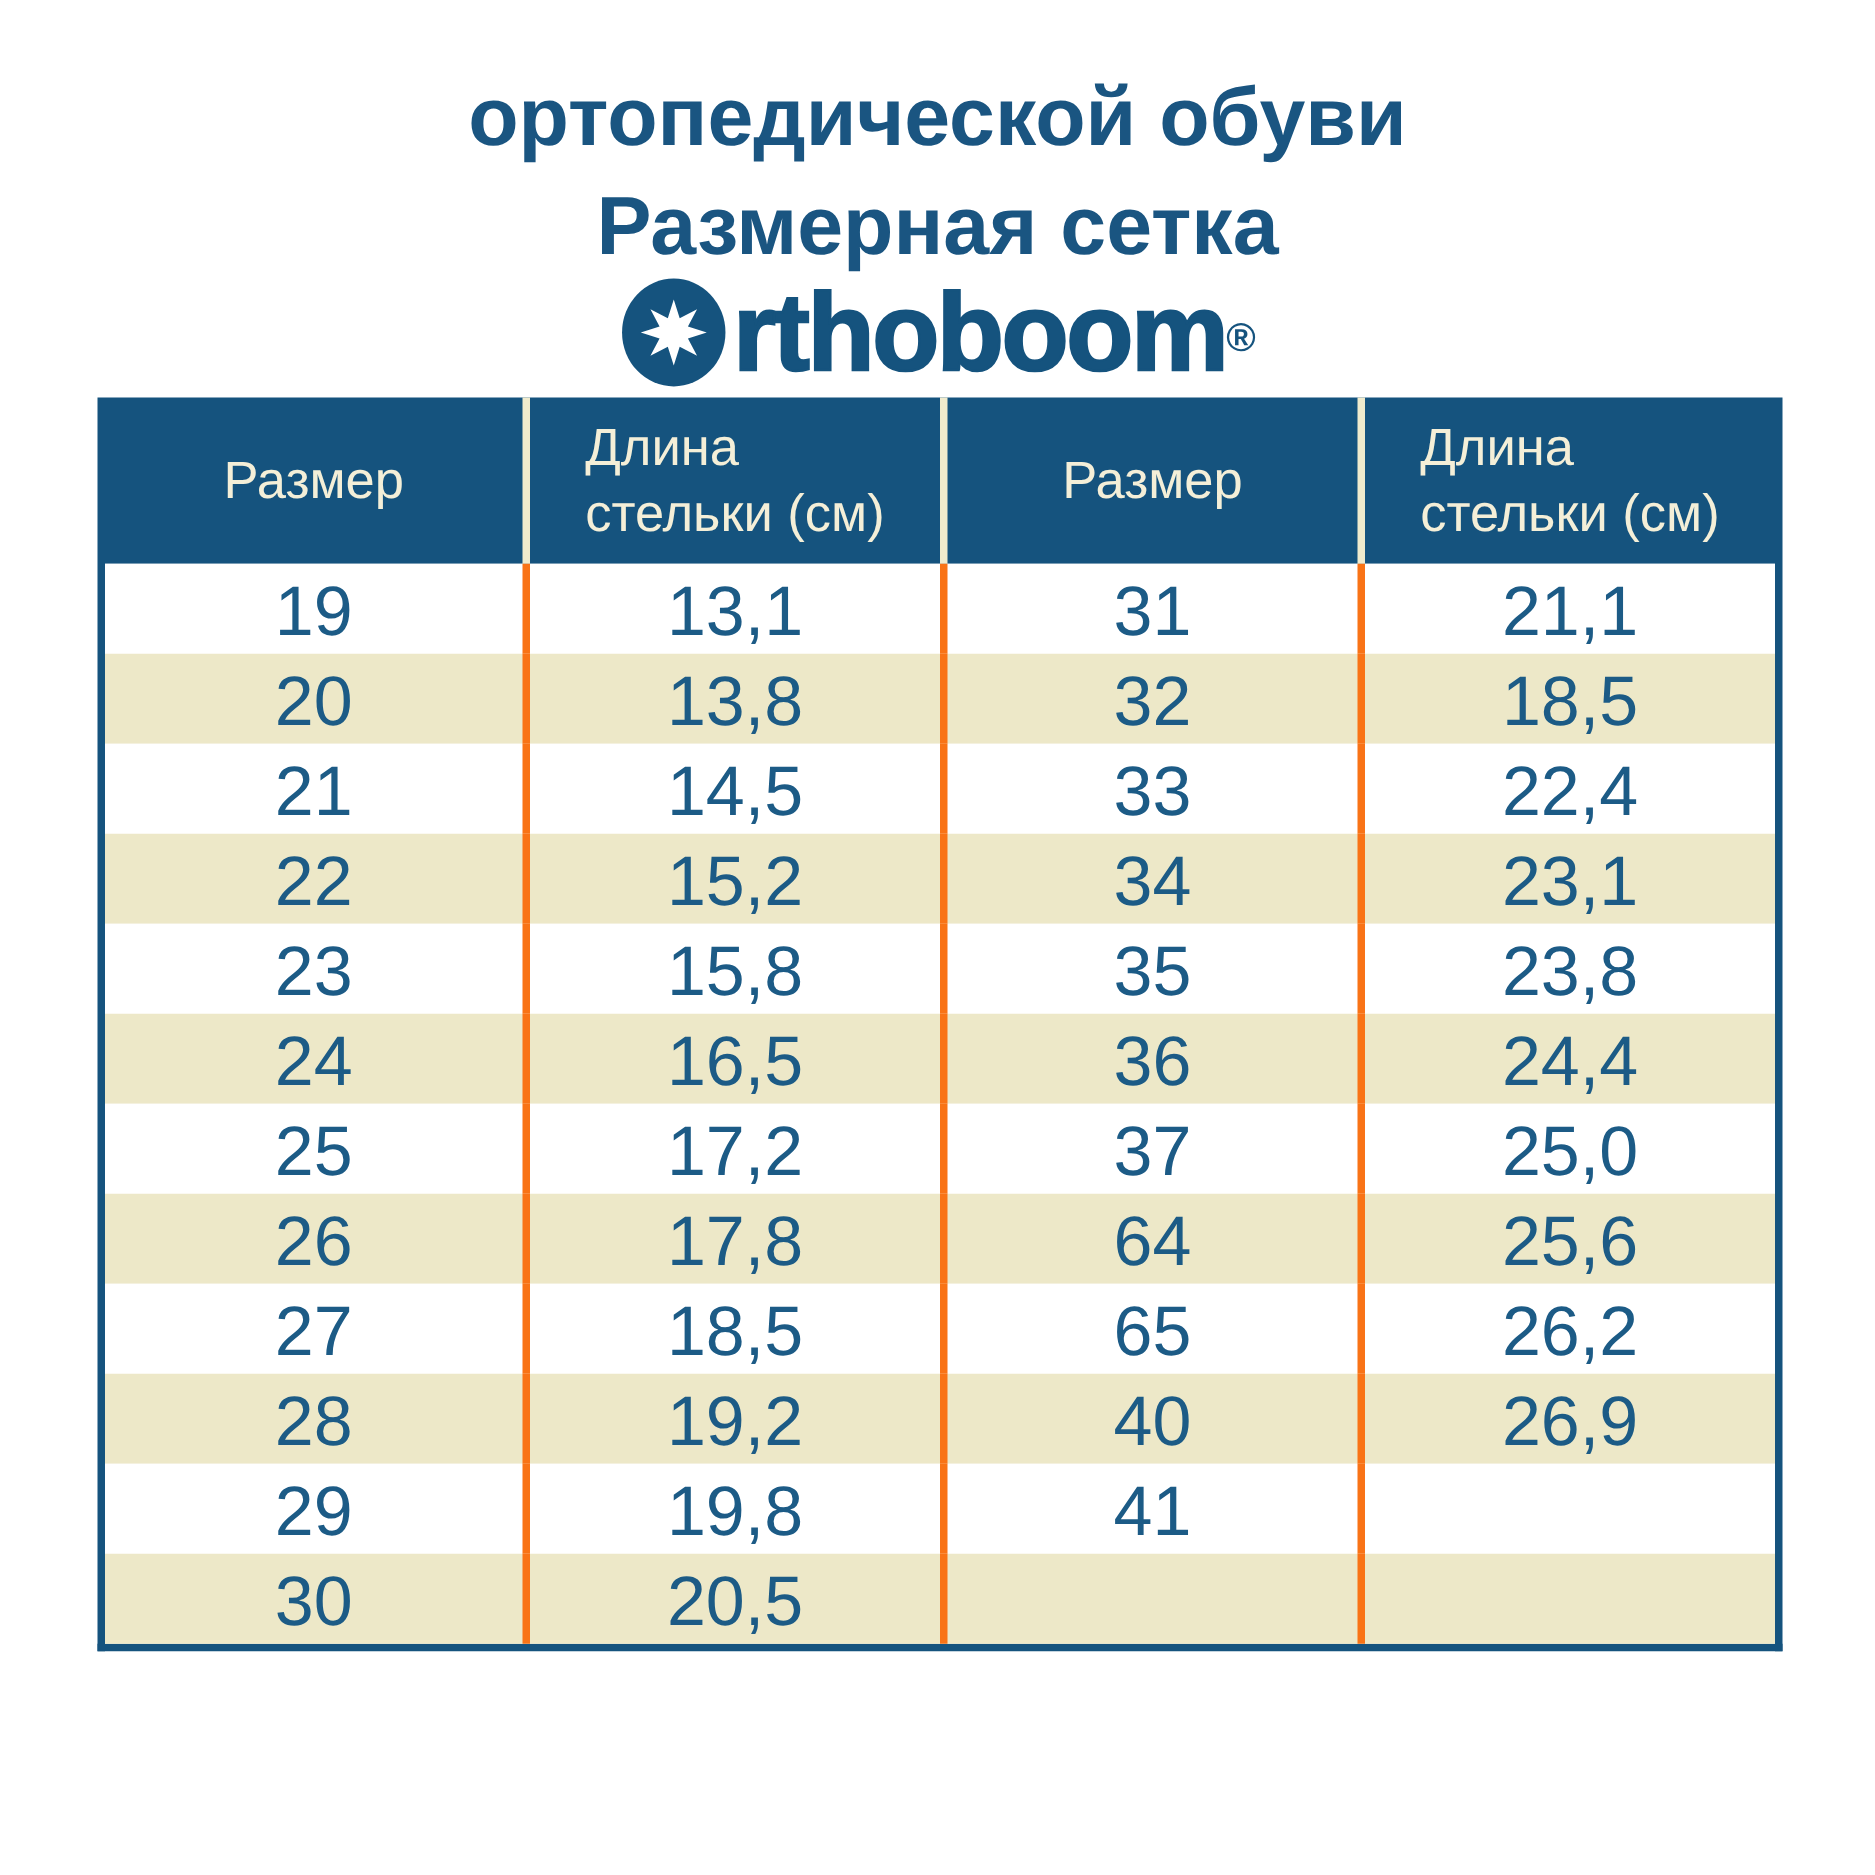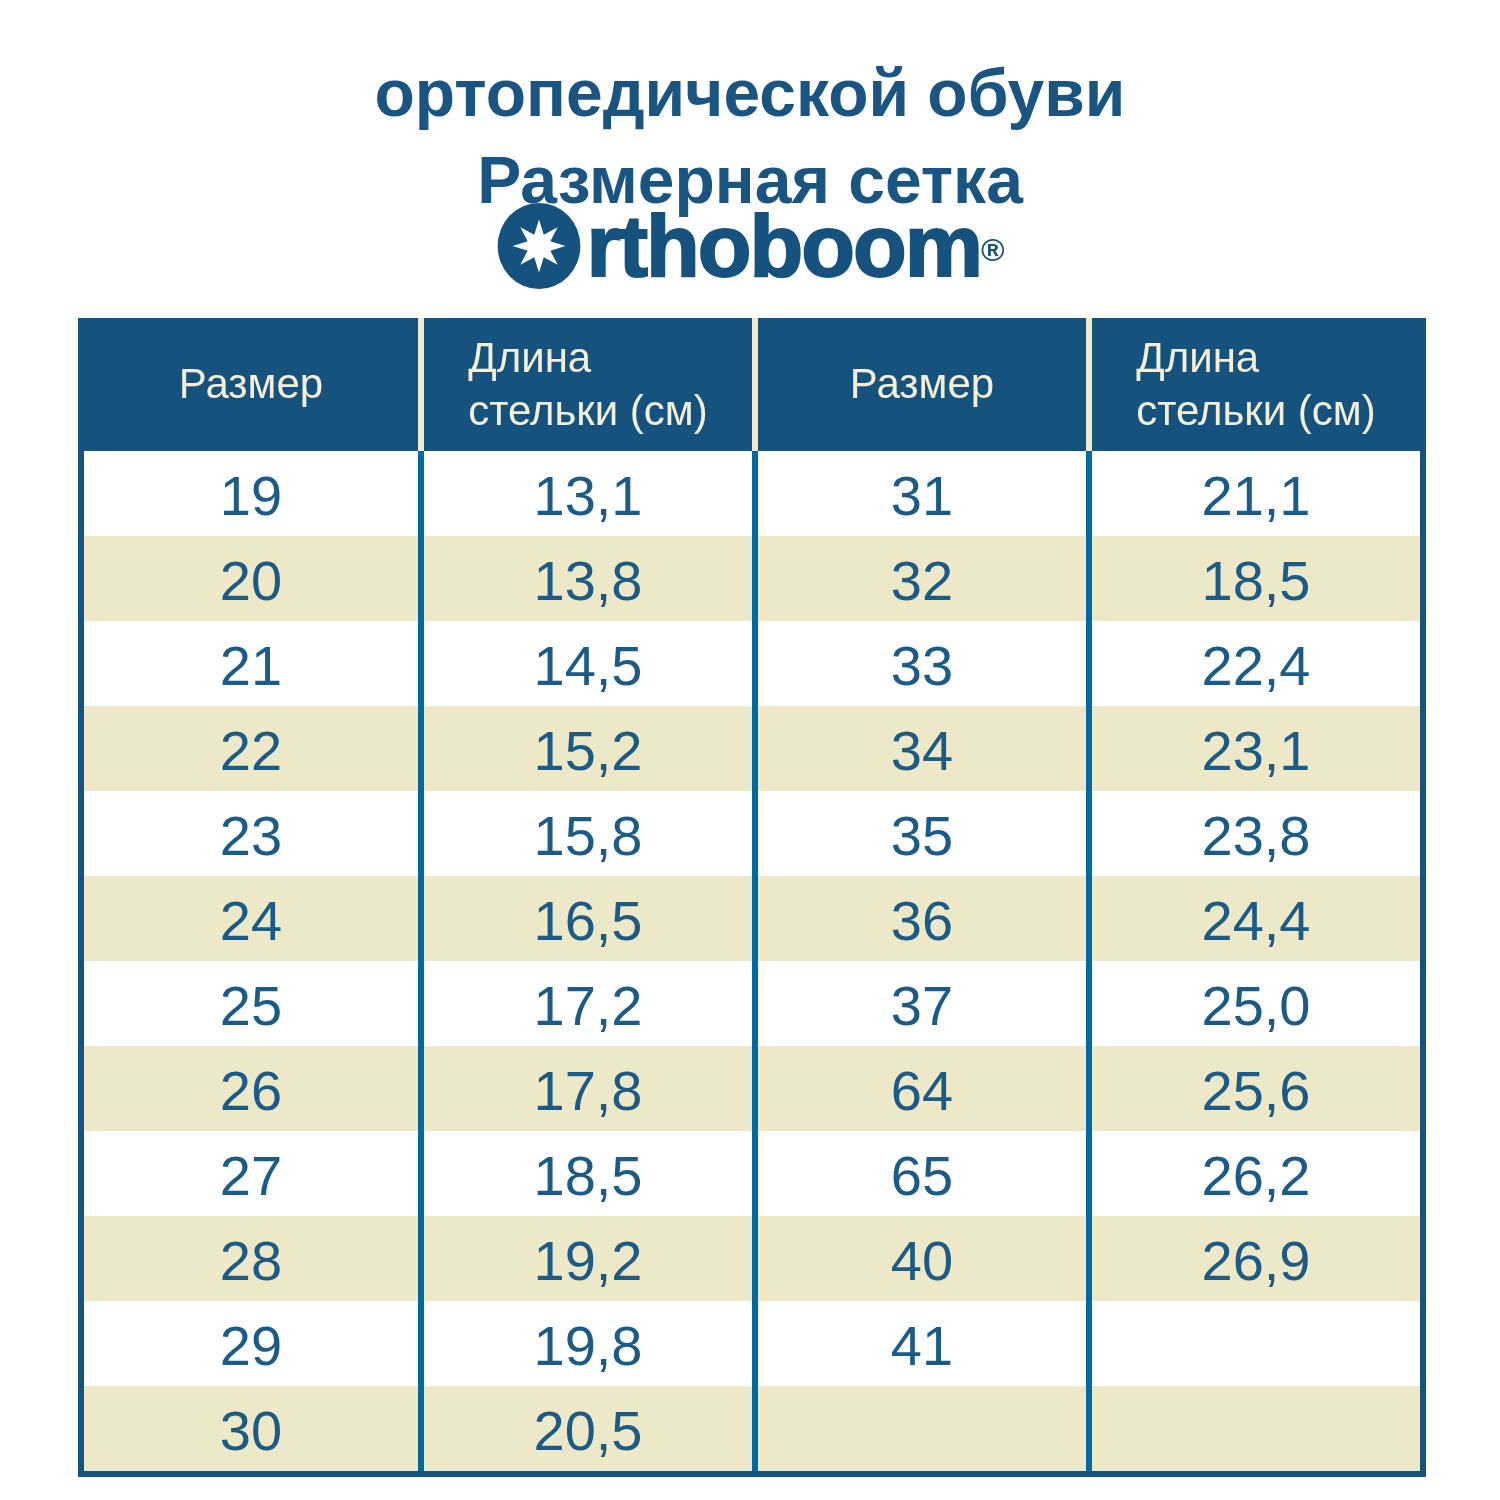--- a/index.html
+++ b/index.html
@@ -18,21 +18,21 @@
     font-size: 66px;
     line-height: 1.32;
   }
 
   
   .logo-row {
     position: absolute;
     top: 198px; left: 0; width: 100%;
     display: flex; justify-content: center; align-items: flex-start;
   }
-  .logo-inner { display: inline-flex; align-items: center; height: 96px; }
+  .logo-inner { display: inline-flex; align-items: center; height: 96px; margin-top: 20px; }
   .logo-o { width: 88px; height: 92px; flex: 0 0 auto; }
   .logo-text {
     color: #15537E;
     font-size: 88px;
     font-weight: 700;
     letter-spacing: -2px;
     line-height: 96px;
     -webkit-text-stroke: 2px #15537E;
     margin-left: 3px;
   }
@@ -64,32 +64,32 @@
     font-size: 42px;
     line-height: 1.24;
   }
   .hcell + .hcell { border-left: 6px solid #F0EBCD; }
   .hcell .htext { text-align: left; }
   .hcell .htext .hline { display: block; }
 
   .trow {
     display: grid;
     grid-template-columns: repeat(4, 1fr);
-    height: 85px;
+    height: 72px;
     background: #ffffff;
   }
   .trow:nth-child(even) { background: #EDE8C8; }
   .tcell {
     display: flex; align-items: center; justify-content: center;
     color: #1C5B86;
     font-size: 56px;
     line-height: 1;
     padding-top: 4px;
   }
-  .tcell + .tcell { border-left: 6px solid #0369a1; }
+  .tcell + .tcell { border-left: 6px solid #f97316; }
 </style>
 </head>
 <body>
 
 <div class="page">
 
   <div class="title-block">
     <div>ортопедической обуви</div>
     <div>Размерная сетка</div>
   </div>

